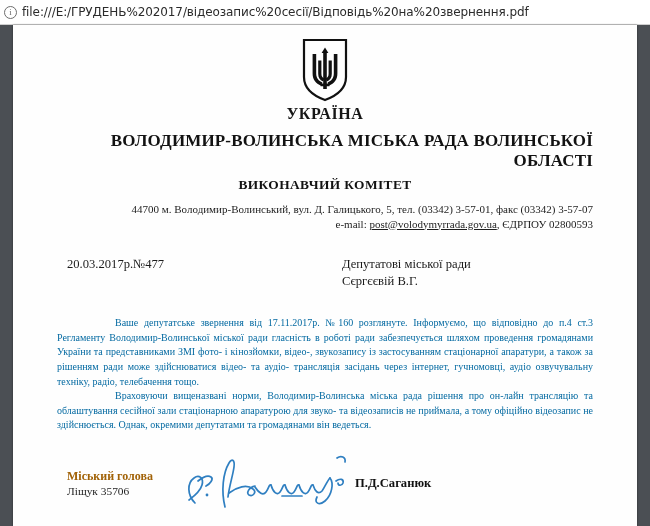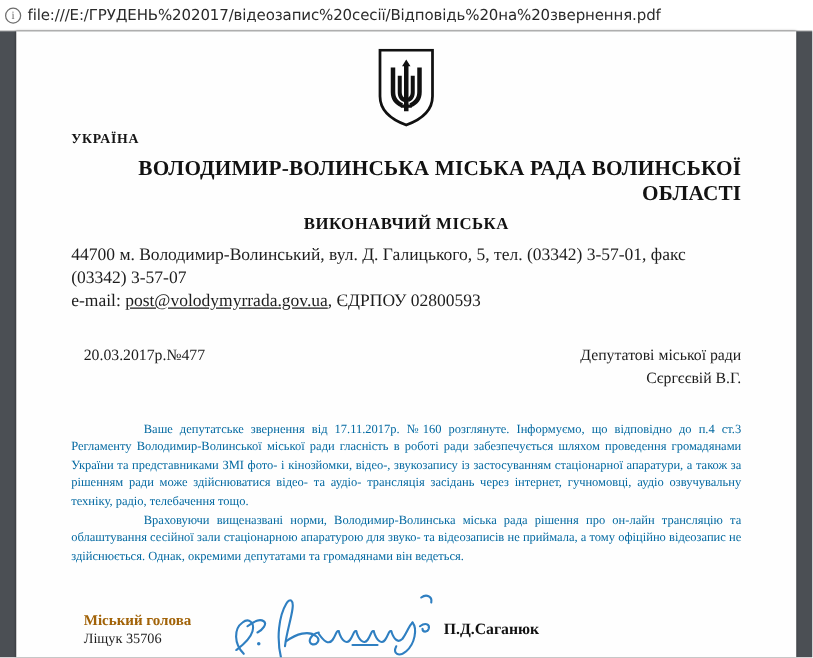--- a/index.html
+++ b/index.html
@@ -70,23 +70,24 @@
 
   
   .emblem-wrap {
     display: flex;
     justify-content: center;
     padding-top: 14px;
   }
   .emblem { display: block; }
 
   .country {
-    font-family: "Liberation Serif", serif;
-    font-weight: bold;
-    font-size: 11px;
+    text-align: center;
+    font-family: "Liberation Serif", serif;
+    font-weight: bold;
+    font-size: 16px;
     letter-spacing: 0.6px;
     margin-top: 3px;
     color: #161616;
   }
   .org-title {
     text-align: right;
     font-family: "Liberation Serif", serif;
     font-weight: bold;
     font-size: 17px;
     letter-spacing: 0.15px;
@@ -96,23 +97,23 @@
   .org-sub {
     text-align: center;
     font-family: "Liberation Serif", serif;
     font-weight: bold;
     font-size: 13.4px;
     letter-spacing: 0.4px;
     margin-top: 6px;
     color: #121212;
   }
   .contact {
-    text-align: left;
-    font-family: "Liberation Serif", serif;
-    font-size: 14px;
+    text-align: right;
+    font-family: "Liberation Serif", serif;
+    font-size: 11px;
     margin-top: 9px;
     line-height: 1.32;
     color: #1d1d1d;
   }
   .contact a.email {
     color: #1d1d1d;
     text-decoration: underline;
   }
 
   
@@ -122,21 +123,20 @@
     font-family: "Liberation Serif", serif;
     font-size: 12.6px;
     line-height: 1.36;
   }
   .meta-left {
     flex: 0 0 275px;
     padding-left: 10px;
   }
   .meta-right {
     flex: 1 1 auto;
-    text-align: right;
   }
 
   
   .body-text {
     margin-top: 26px;
     font-family: "Liberation Serif", serif;
     font-size: 10px;
     line-height: 1.46;
     text-align: justify;
     color: #0369a1;
@@ -214,21 +214,21 @@
 
             <path d="M27.6 21.5 h3.2 v13.2 c0 3.9-1.5 6.4-4.9 7.9 l-1.2-3.0 c1.9-1.0 2.9-2.5 2.9-4.9 z"></path>
 
             <path d="M19.6 44.6 h8.8 v2.6 h-8.8 z"></path>
           </g>
         </svg>
       </div>
 
       <div class="country">УКРАЇНА</div>
       <div class="org-title">ВОЛОДИМИР-ВОЛИНСЬКА МІСЬКА РАДА ВОЛИНСЬКОЇ ОБЛАСТІ</div>
-      <div class="org-sub">ВИКОНАВЧИЙ МІСЬКА</div>
+      <div class="org-sub">ВИКОНАВЧИЙ КОМІТЕТ</div>
 
       <div class="contact">
         <div>44700 м. Володимир-Волинський, вул. Д. Галицького, 5, тел. (03342) 3-57-01, факс (03342) 3-57-07</div>
         <div>
           <span>e-mail: </span><a class="email" href="#">post@volodymyrrada.gov.ua</a><span>, ЄДРПОУ 02800593</span>
         </div>
       </div>
 
       <div class="meta-row">
         <div class="meta-left">20.03.2017р.№477</div>

